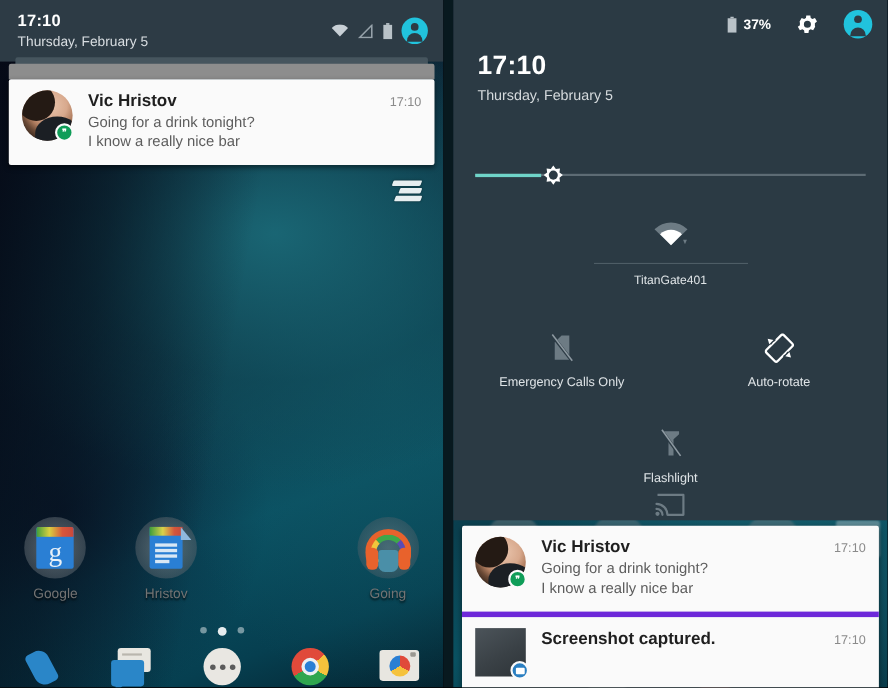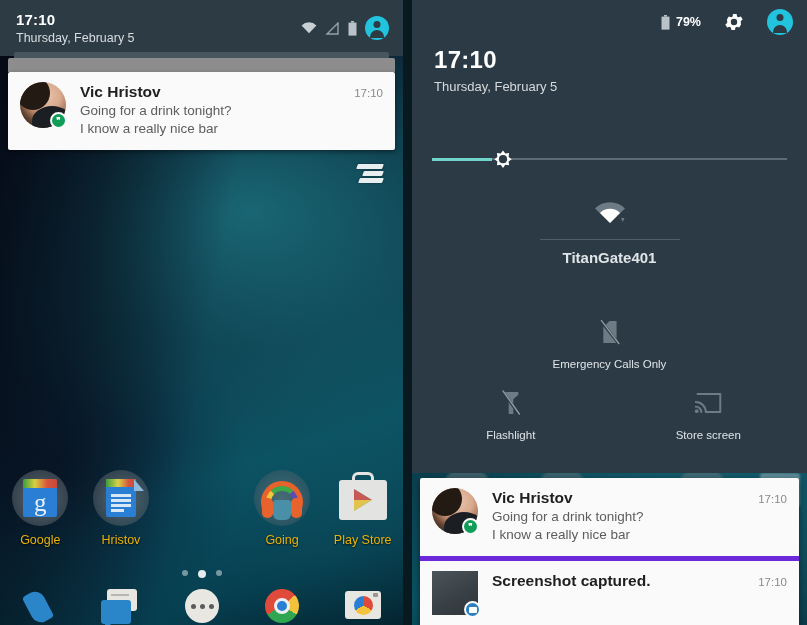--- a/index.html
+++ b/index.html
@@ -118,21 +118,21 @@
   .cb2 { top:8px;  width:20px; transform:skewX(-20deg); }
   .cb3 { top:15px; width:24px; transform:skewX(-20deg); }
 
   
   .home-row {
     position:absolute; left:0; right:0; top:470px; height:95px;
     display:flex; z-index:4;
   }
   .home-cell { flex:1; display:flex; flex-direction:column; align-items:center; }
   .app-ic { width:56px; height:56px; position:relative; }
-  .app-label { margin-top:7px; color:#eab308; font-size:12.5px; text-shadow:0 1px 2px rgba(0,0,0,.8); }
+  .app-label { margin-top:7px; color:#737373; font-size:12.5px; text-shadow:0 1px 2px rgba(0,0,0,.8); }
 
   .ic-google {
     width:56px; height:56px; border-radius:50%;
     background:radial-gradient(circle at 50% 50%, rgba(120,130,135,.75) 0%, rgba(90,100,108,.55) 70%, rgba(70,80,88,.35) 100%);
     display:flex; align-items:center; justify-content:center; position:relative; overflow:hidden;
   }
   .ic-google .card { width:34px; height:38px; background:#2a7fd4; border-radius:2px; position:relative; overflow:hidden; }
   .ic-google .card .strip { position:absolute; top:0; left:0; right:0; height:9px;
     background:linear-gradient(90deg,#3c9d3c 0%,#d8d040 35%,#d8563a 70%,#c8483c 100%); }
   .ic-google .g { position:absolute; left:0; right:0; top:10px; text-align:center;
@@ -274,24 +274,24 @@
   .bright-knob {
     position:absolute; left:78px; top:-2px; width:26px; height:26px;
   }
   .sun { position:absolute; inset:0; }
 
   
   .tile-grid2 { position:absolute; top:195px; left:0; right:0; display:flex; z-index:5; }
   .tile2 { flex:1; display:flex; flex-direction:column; align-items:center; }
   .tile2-ico { height:38px; display:flex; align-items:center; justify-content:center; }
   .tile2-rule { width:140px; height:1px; background:#4e5d66; margin-top:6px; }
-  .tile2-lab { margin-top:9px; color:#dfe4e7; font-size:15px;font-weight:bold; }
+  .tile2-lab { margin-top:9px; color:#dfe4e7; font-size:11px; }
 
   .tile-grid3 { position:absolute; left:0; right:0; display:flex; z-index:5; }
-  .g3a { top:314px; } .g3b { top:385px; }
+  .g3a { top:298px; } .g3b { top:385px;flex-direction:column; }
   .tile3 { flex:1; display:flex; flex-direction:column; align-items:center; }
   .tile3-ico { height:36px; display:flex; align-items:center; justify-content:center; }
   .tile3-lab { margin-top:8px; color:#dfe4e7; font-size:11.5px; white-space:nowrap; }
 
   
   .r-notif-stack { position:absolute; top:478px; left:8px; right:8px; z-index:6;
     background:#fafafa; border-radius:2px; box-shadow:0 2px 6px rgba(0,0,0,.5); overflow:hidden; }
   .r-notif { display:flex; padding:10px 12px 12px 12px; }
   .r-notif + .r-notif { border-top:5px solid #6d28d9; }
   .shot-thumb-wrap { position:relative; width:46px; height:44px; flex:none; margin-right:14px; }
@@ -344,32 +344,20 @@
         <div class="app-ic">
           <div class="ic-play">
             <div class="arc"></div>
               <div class="arc2"></div>
             <div class="pad-l"></div>
               <div class="pad-r"></div>
               <div class="mid"></div>
           </div>
         </div>
         <div class="app-label">Going</div>
-      </div>
-      <div class="home-cell">
-        <div class="app-ic">
-          <div class="ic-store">
-            <div class="bag"></div>
-              <div class="handle"></div>
-            <div class="tri"></div>
-              <div class="tri2"></div>
-              <div class="tri3"></div>
-          </div>
-        </div>
-        <div class="app-label">Play Store</div>
       </div>
     </div>
 
     <div class="dots">
       <span class="dot"></span>
       <span class="dot active"></span>
       <span class="dot"></span>
     </div>
 
     <div class="dock">
@@ -490,21 +478,21 @@
     <div class="r-shade"></div>
 
     <div class="r-statusbar">
       <div class="r-sb-bat">
         <span class="ico bat-ico">
           <svg viewBox="0 0 9 15" width="9" height="15">
             <rect x="3" y="0" width="3" height="1.6" fill="#b9c2c8"></rect>
             <rect x="0.5" y="1.6" width="8" height="13" fill="#b9c2c8"></rect>
           </svg>
         </span>
-        <span class="r-bat-pct">79%</span>
+        <span class="r-bat-pct">37%</span>
       </div>
       <span class="gear">
         <svg viewBox="0 0 24 24" width="22" height="22">
           <path fill="#ffffff" d="M19.4 13a7.6 7.6 0 0 0 0-2l2.1-1.6-2-3.5-2.5 1a7.6 7.6 0 0 0-1.7-1l-.4-2.6h-4l-.4 2.6c-.6.2-1.2.6-1.7 1l-2.5-1-2 3.5L4.6 11a7.6 7.6 0 0 0 0 2l-2.1 1.6 2 3.5 2.5-1c.5.4 1.1.8 1.7 1l.4 2.6h4l.4-2.6c.6-.2 1.2-.6 1.7-1l2.5 1 2-3.5L19.4 13zM12 15.5A3.5 3.5 0 1 1 15.5 12 3.5 3.5 0 0 1 12 15.5z"></path>
         </svg>
       </span>
       <span class="avatar-cyan" style="width:26px;height:26px;"></span>
     </div>
 
     <div class="r-clock">
@@ -541,20 +529,34 @@
       <div class="tile3">
         <div class="tile3-ico">
           <svg viewBox="0 0 26 30" width="23" height="27">
             <path d="M6 9 L13 2 L21 2 L21 27 L6 27 Z" fill="#6d7b84"></path>
             <line x1="3" y1="1.5" x2="24" y2="28.5" stroke="#2b3a44" stroke-width="3.2"></line>
             <line x1="3.5" y1="1" x2="24" y2="28" stroke="#8d99a1" stroke-width="1.6"></line>
           </svg>
         </div>
         <div class="tile3-lab">Emergency Calls Only</div>
       </div>
+      <div class="tile3">
+        <div class="tile3-ico">
+          <svg viewBox="0 0 30 30" width="27" height="27">
+            <g transform="rotate(45 15 15)">
+              <rect x="7" y="2.5" width="16" height="25" rx="2.2" fill="none" stroke="#ffffff" stroke-width="2.3"></rect>
+            </g>
+            <path d="M4 11 a11 11 0 0 1 7-7 l0 3.4 a7.6 7.6 0 0 0-4 4 z" fill="#2b3a44"></path>
+            <path d="M26 19 a11 11 0 0 1-7 7 l0-3.4 a7.6 7.6 0 0 0 4-4 z" fill="#2b3a44"></path>
+            <path d="M3.2 5.5 l5.8 1.2 -4.2 4.3 z" fill="#ffffff"></path>
+            <path d="M26.8 24.5 l-5.8-1.2 4.2-4.3 z" fill="#ffffff"></path>
+          </svg>
+        </div>
+        <div class="tile3-lab">Auto-rotate</div>
+      </div>
     </div>
 
     <div class="tile-grid3 g3b">
       <div class="tile3">
         <div class="tile3-ico">
           <svg viewBox="0 0 24 30" width="22" height="28">
             <path d="M4 3 L20 3 L20 6 L14.5 11 L14.5 27 L9.5 27 L9.5 11 L4 6 Z" fill="#6d7b84"></path>
             <line x1="2.5" y1="2" x2="21.5" y2="28" stroke="#2b3a44" stroke-width="3.2"></line>
             <line x1="3" y1="1.5" x2="21.5" y2="27.5" stroke="#8d99a1" stroke-width="1.6"></line>
           </svg>

